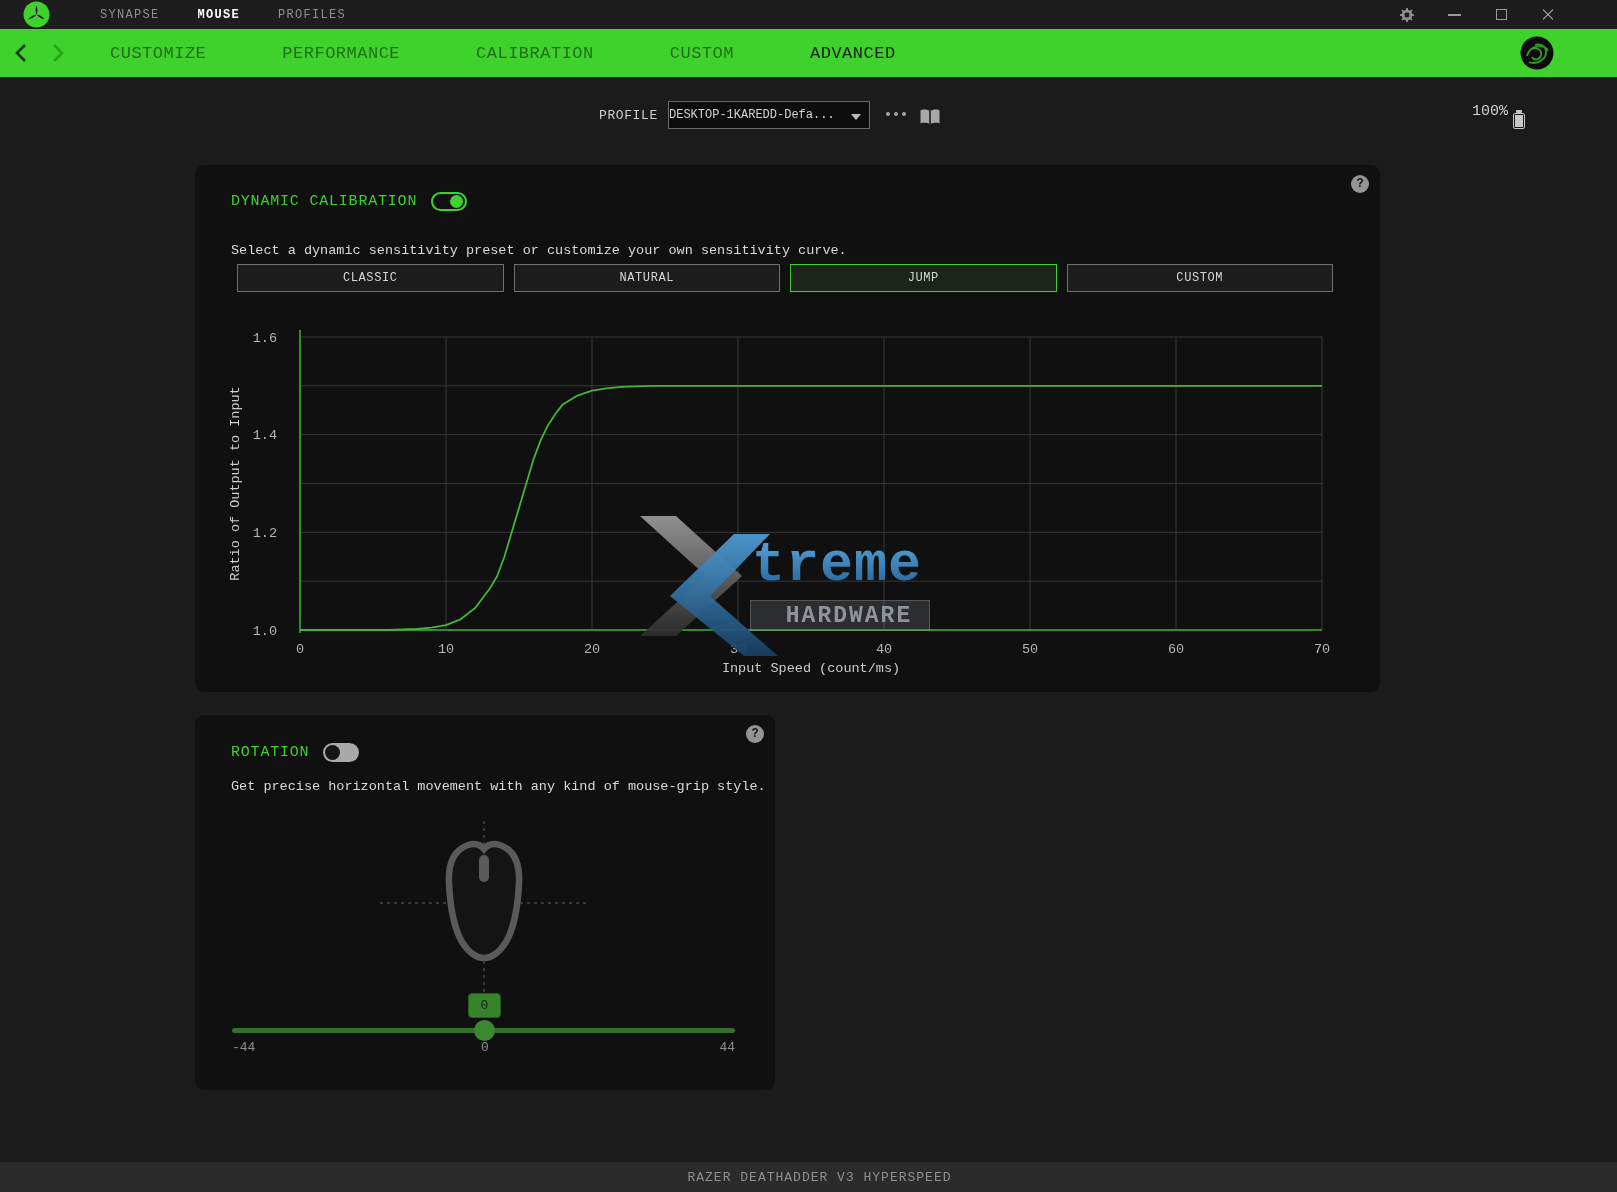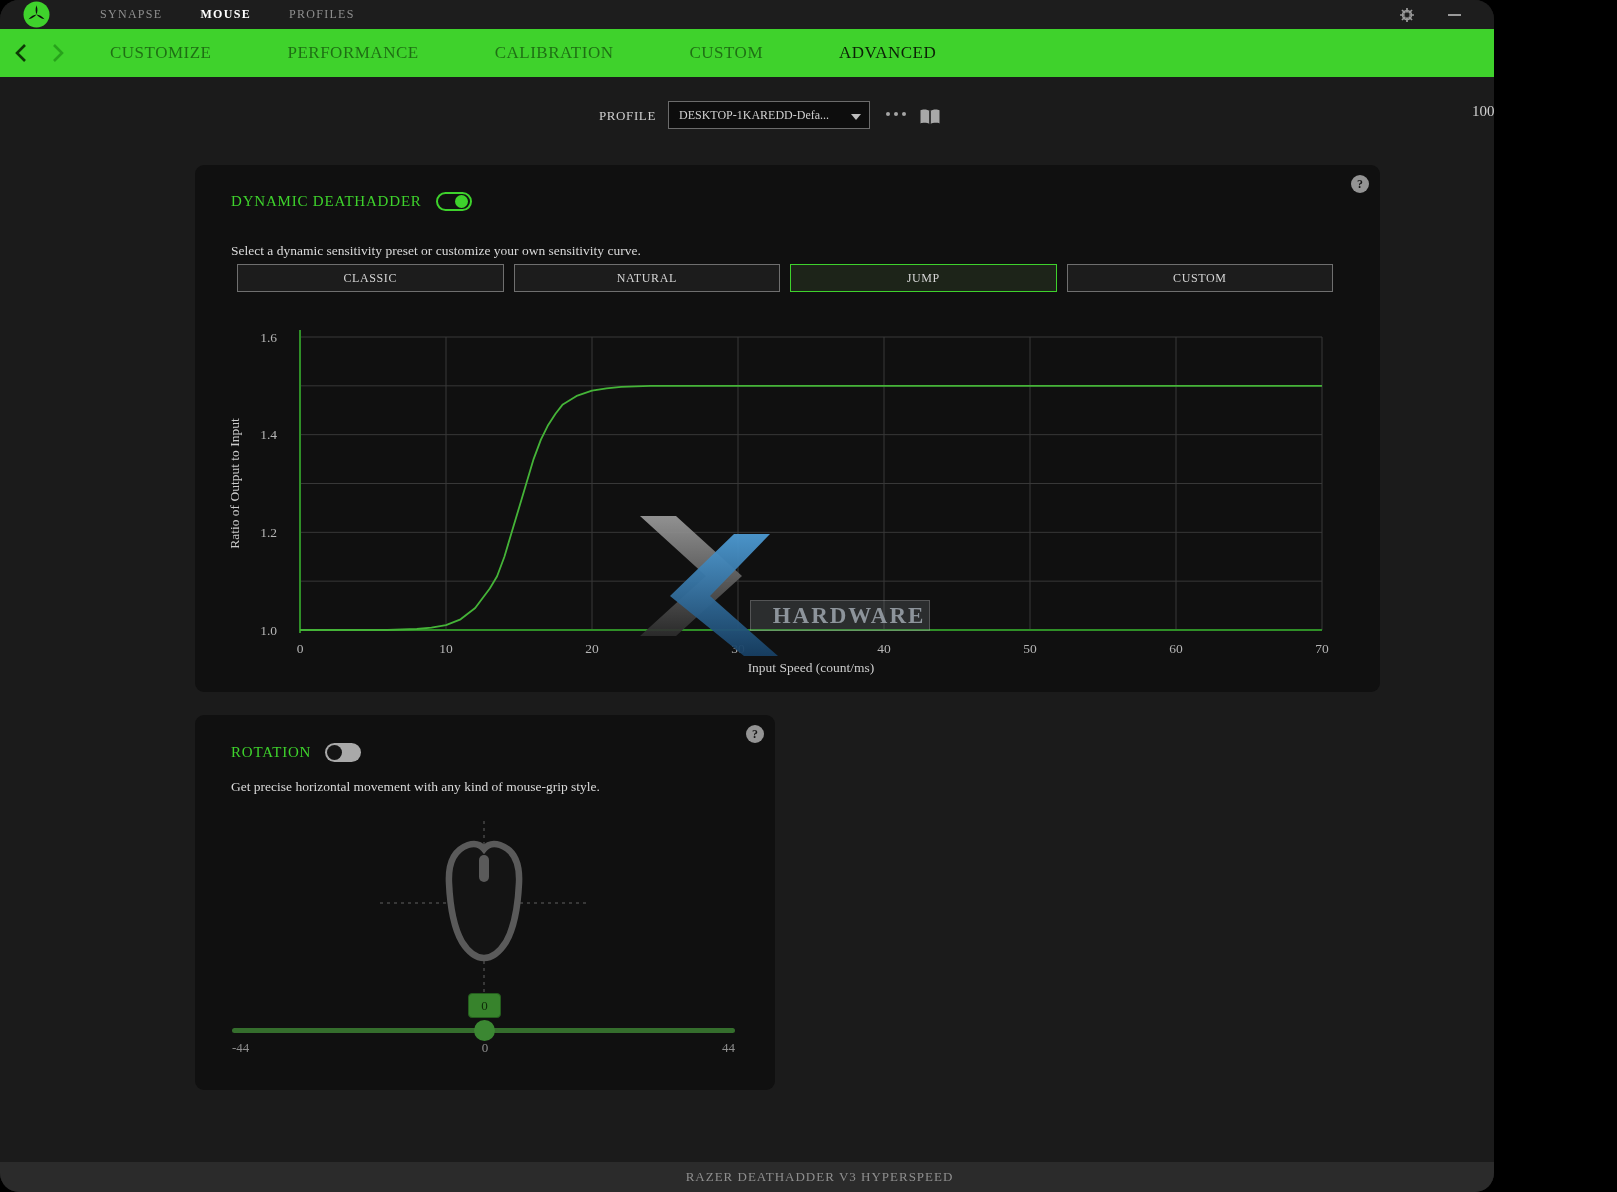--- a/index.html
+++ b/index.html
@@ -1,19 +1,19 @@
 <!DOCTYPE html>
 <html><head>
 <meta charset="utf-8">
 <style>
   html,body{margin:0;padding:0;background:#000;}
   *{box-sizing:border-box;}
   #app{
-    position:relative;width:1494px;height:1192px;overflow:hidden;
-    background:#1b1b1b;font-family:Liberation Serif, serif;border-radius:19px;
+    position:relative;width:1617px;height:1192px;overflow:hidden;
+    background:#1b1b1b;font-family:Liberation Mono, monospace;
     -webkit-font-smoothing:antialiased;
   }
   
   #titlebar{position:absolute;left:0;top:0;width:1617px;height:29px;background:#1d1d1d;}
   #razer-logo{position:absolute;left:23px;top:1px;width:27px;height:27px;}
   #titlebar-tabs{position:absolute;left:100px;top:0;height:29px;display:flex;gap:38px;align-items:center;}
   .tb-tab{font-size:12px;letter-spacing:1.3px;color:#8f8f8f;white-space:nowrap;}
   .tb-tab.active{color:#ffffff;font-weight:bold;}
   .winctl{position:absolute;top:0;height:29px;width:34px;display:flex;align-items:center;justify-content:center;}
   #ctl-settings{left:1390px;}
@@ -32,21 +32,21 @@
   #nav-back{left:6px;}
   #nav-fwd{left:43px;}
   #nav-tabs{position:absolute;left:110px;top:0;height:48px;display:flex;gap:76px;align-items:center;}
   .nav-tab{font-size:17px;letter-spacing:.5px;font-weight:500;color:rgba(12,48,6,.62);white-space:nowrap;}
   .nav-tab.active{color:#0c2007;}
   #profile-avatar{position:absolute;left:1520px;top:7px;width:34px;height:34px;}
   
   #profile-row{position:absolute;left:0;top:95px;width:1617px;height:50px;}
   #profile-label{position:absolute;left:599px;top:13px;font-size:13px;letter-spacing:.6px;color:#cfcfcf;}
   #profile-select{position:absolute;left:668px;top:6px;width:202px;height:28px;background:#0d0d0d;
-    border:1px solid #6b6b6b;display:flex;align-items:center;padding:0 22px 0 10px;}
+    border:1px solid #6b6b6b;display:flex;align-items:center;padding:0 22px 0 0;}
   #profile-select .val{font-size:12px;color:#d2d2d2;white-space:nowrap;overflow:hidden;}
   .caret-down{position:absolute;right:8px;top:12px;width:0;height:0;border-left:5px solid transparent;
     border-right:5px solid transparent;border-top:6px solid #bdbdbd;}
   #profile-more{position:absolute;left:886px;top:17px;display:flex;gap:4px;}
   #profile-more b{width:4px;height:4px;border-radius:50%;background:#a5a5a5;}
   #profile-book{position:absolute;left:919px;top:13px;}
   #battery-pct{position:absolute;left:1472px;top:8px;font-size:15px;color:#cfcfcf;}
   #battery-icon{position:absolute;left:1513px;top:15px;width:12px;height:19px;}
   #battery-icon .cap{position:absolute;left:3px;top:0;width:6px;height:3px;background:#c6c6c6;border-radius:1px;}
   #battery-icon .body{position:absolute;left:0;top:3px;width:12px;height:16px;border:1.5px solid #c6c6c6;border-radius:2px;}
@@ -196,21 +196,21 @@
     <div id="battery-icon">
       <div class="cap"></div>
         <div class="body"></div>
         <div class="fill"></div>
     </div>
   </div>
 
   <div class="panel" id="panel-sensitivity">
     <div class="help-badge">?</div>
     <div class="panel-head">
-      <span class="panel-title">DYNAMIC DEATHADDER</span>
+      <span class="panel-title">DYNAMIC CALIBRATION</span>
       <div class="toggle on">
           <div class="knob"></div>
         </div>
     </div>
     <div class="panel-desc">Select a dynamic sensitivity preset or customize your own sensitivity curve.</div>
     <div id="preset-row">
         <button class="preset-btn">CLASSIC</button>
         <button class="preset-btn">NATURAL</button>
         <button class="preset-btn selected">JUMP</button>
         <button class="preset-btn">CUSTOM</button>
@@ -259,20 +259,21 @@
             <stop offset="1" stop-color="#2c2c2c"></stop>
         </linearGradient>
         <linearGradient id="wmblue" x1="0" y1="0" x2="0" y2="1">
           <stop offset="0" stop-color="#4d9ad2"></stop>
             <stop offset="1" stop-color="#173f63"></stop>
         </linearGradient>
       </defs>
       <polygon points="8,8 44,8 110,68 44,128 8,128 74,68" fill="url(#wmgray)" opacity="0.92"></polygon>
       <polygon points="138,26 102,26 38,88 112,148 146,148 78,88" fill="url(#wmblue)" opacity="0.95"></polygon>
     </svg>
+    <span id="wm-treme">treme</span>
     <div id="wm-hardware">HARDWARE</div>
   </div>
 
   <div class="panel" id="panel-rotation">
     <div class="help-badge">?</div>
     <div class="panel-head">
       <span class="panel-title">ROTATION</span>
       <div class="toggle off">
           <div class="knob"></div>
         </div>

